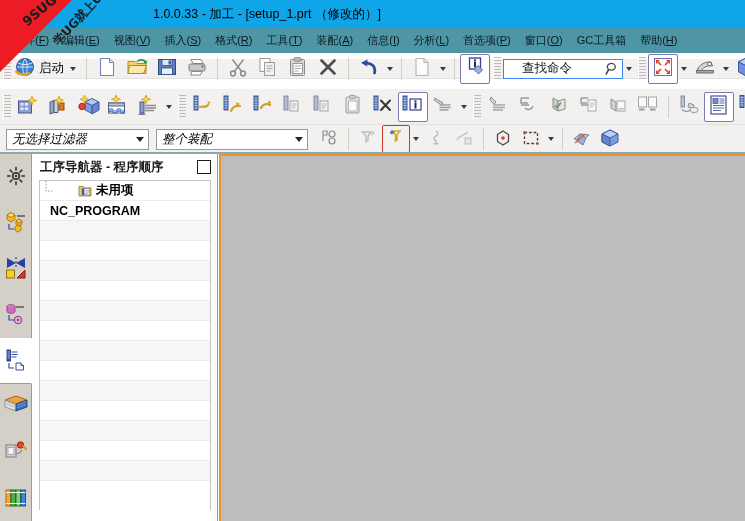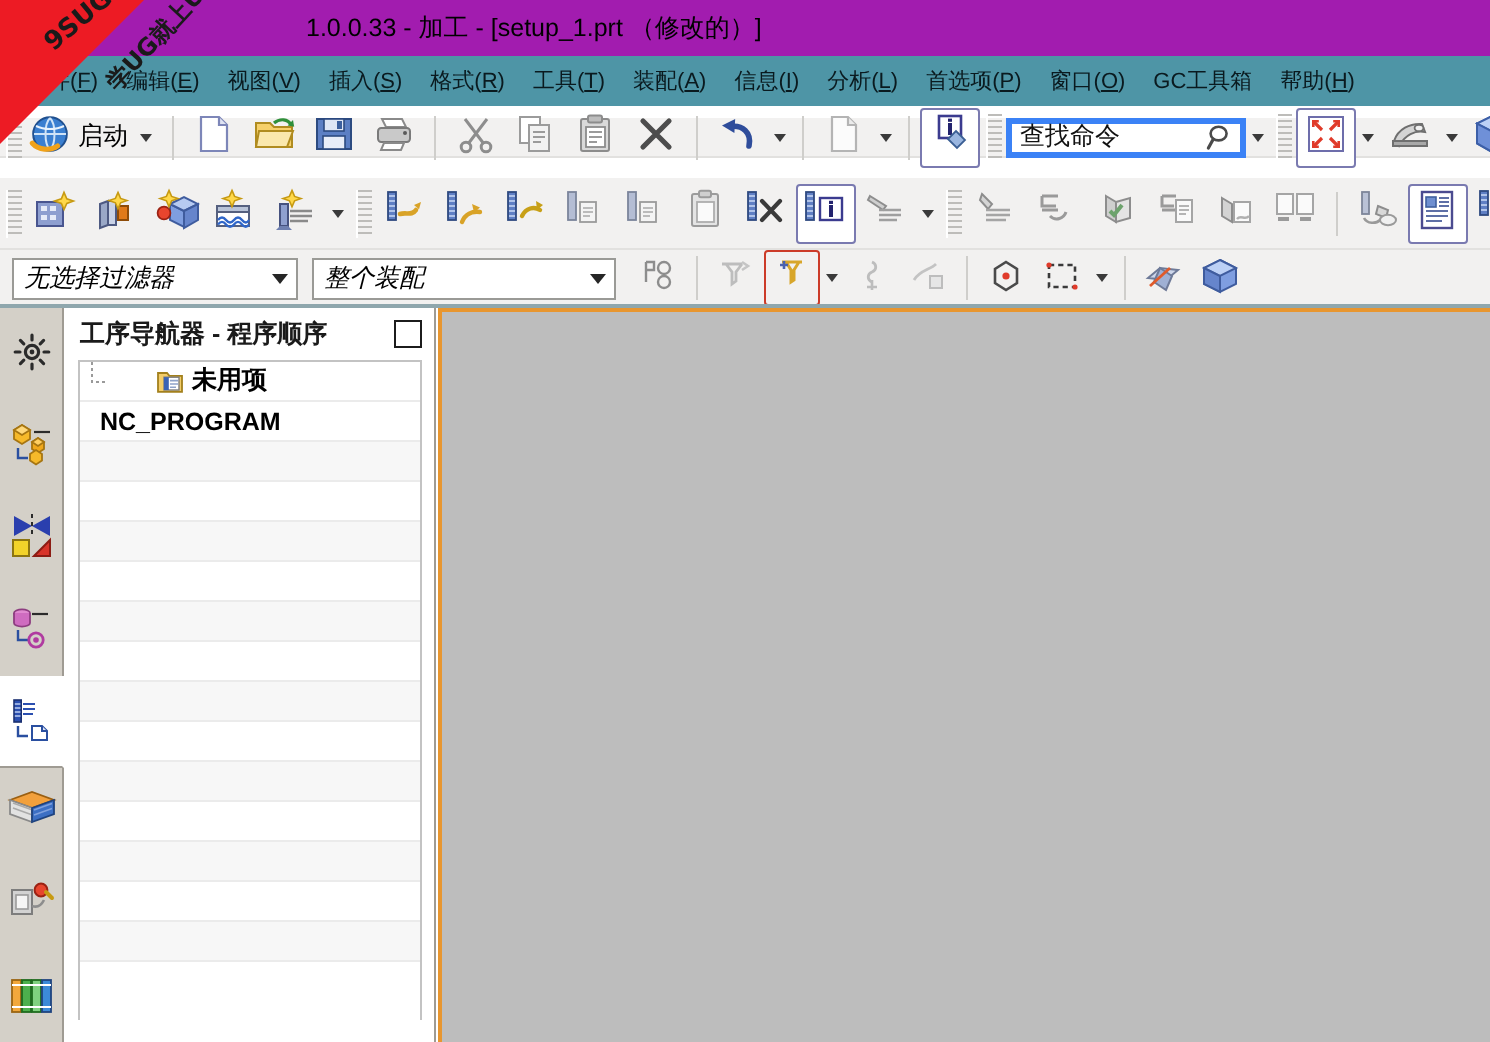--- a/index.html
+++ b/index.html
@@ -21,21 +21,21 @@
     width: 745px;
     height: 521px;
     background: #ffffff;
   }
 
   
   .titlebar {
     position: absolute;
     left: 0; top: 0;
     width: 745px; height: 28px;
-    background: #a21caf;
+    background: #0ea5e9;
     display: flex;
     align-items: center;
   }
   .titlebar-text {
     margin-left: 153px;
     font-size: 12.5px;
     color: #000000;
     white-space: nowrap;
     letter-spacing: 0px;
   }
@@ -149,25 +149,26 @@
     border-left: 4px solid transparent;
     border-right: 4px solid transparent;
     border-top: 5px solid #262626;
   }
   .combo.filter { width: 143px; margin-left: 6px; }
   .combo.scope  { width: 152px; }
 
   
   .searchbox {
     width: 120px; height: 20px;
-    border: 3px solid #3b82f6;
+    border: 1px solid #3b82f6;
     background: #ffffff;
     display: flex; align-items: center;
     flex: 0 0 auto;
     box-sizing: border-box;
+    padding-left: 14px;
   }
   .searchbox .ph {
     flex: 1 1 auto;
     padding-left: 4px;
     font-size: 12.5px;
     color: #111;
     white-space: nowrap;
   }
   .searchbox .mag { width: 20px; flex: 0 0 auto; display:flex; align-items:center; justify-content:center;}
 

